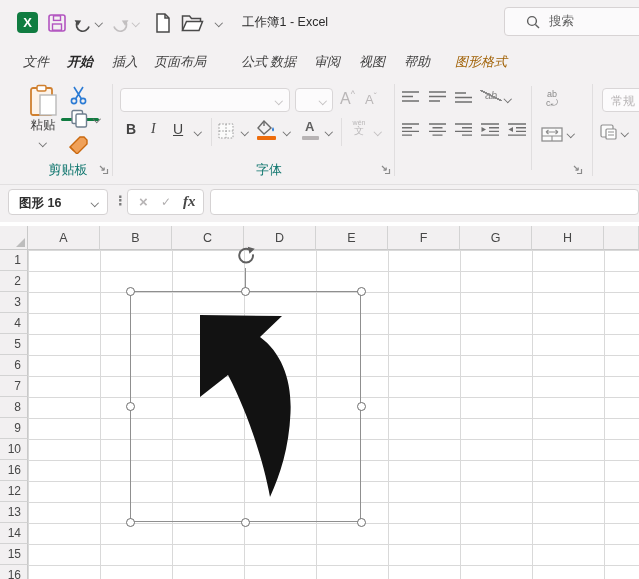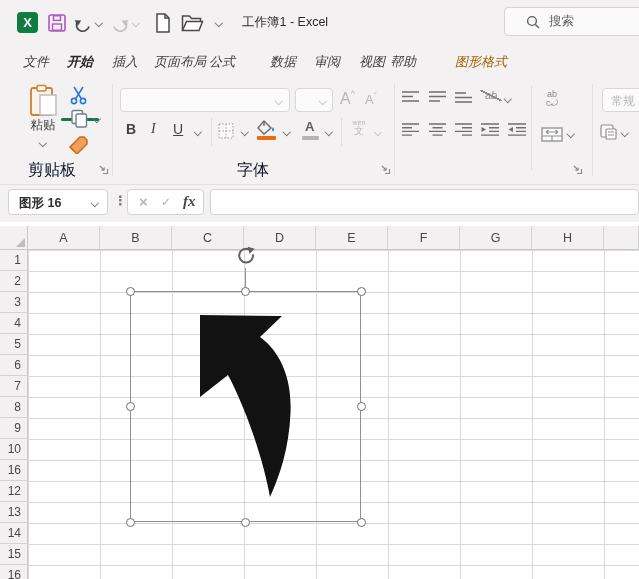--- a/index.html
+++ b/index.html
@@ -32,22 +32,22 @@
   .tabrow{left:0;top:45px;width:550px;height:33px;font-style:italic;}
   .rtab{position:absolute;top:0;height:33px;display:flex;align-items:center;justify-content:center;
     font-size:13px;color:#404040;}
   .rtab.active{font-weight:bold;color:#262626;}
   .rtab.contextual{color:#a16207;text-align:right;}
   .tab-underline{position:absolute;left:61px;top:73px;width:38px;height:3px;border-radius:2px;background:#107c41;}
 
   
   .ribbon{left:0;top:78px;width:639px;height:106px;border-bottom:1px solid #e2e0e1;}
   .vsep{position:absolute;top:6px;height:92px;width:1px;background:#e0dedf;}
-  .grouplabel{position:absolute;top:84px;height:16px;font-size:16px;color:#0f172a;
-    display:flex;align-items:center;justify-content:center;}
+  .grouplabel{position:absolute;top:84px;height:16px;font-size:13px;color:#0f766e;
+    display:flex;align-items:center;justify-content:center;padding-left:16px;}
   .launcher{position:absolute;top:86px;}
   .combo{position:absolute;background:#fcfbfc;border:1px solid #d9d6d7;border-radius:4px;height:24px;box-sizing:border-box;}
   .btn-letter{position:absolute;font-size:14px;color:#424242;cursor:default;}
   .icon16{position:absolute;}
   .bar{position:absolute;height:4px;border-radius:1px;}
   .minitext{position:absolute;text-align:center;line-height:1;}
 
   
   .formularow{left:0;top:184px;width:639px;height:38px;border-bottom:1px solid #e3e1e2;font-weight:bold;}
   .whitebox{position:absolute;top:5px;height:26px;background:#fff;border:1px solid #d5d2d3;border-radius:4px;box-sizing:border-box;}
@@ -123,25 +123,25 @@
     </svg>
     <span class="stext">搜索</span>
   </div>
 </div>
 
 <div class="abs tabrow">
   <div class="rtab" style="left:14px;width:44px">文件</div>
   <div class="rtab active" style="left:58px;width:44px">开始</div>
   <div class="rtab" style="left:103px;width:44px">插入</div>
   <div class="rtab" style="left:147px;width:66px">页面布局</div>
-  <div class="rtab" style="left:200px;width:44px">公式</div>
+  <div class="rtab" style="left:232px;width:44px">公式</div>
   <div class="rtab" style="left:261px;width:44px">数据</div>
   <div class="rtab" style="left:305px;width:44px">审阅</div>
   <div class="rtab" style="left:350px;width:44px">视图</div>
-  <div class="rtab" style="left:381px;width:44px">帮助</div>
+  <div class="rtab" style="left:395px;width:44px">帮助</div>
   <div class="rtab contextual" style="left:443px;width:76px">图形格式</div>
   <div class="tab-underline"></div>
 </div>
 
 <div class="abs ribbon">
 
   <svg class="icon16" style="left:27px;top:6px" width="32" height="34" viewBox="0 0 32 34">
     <rect x="4" y="4" width="21" height="27" rx="2" fill="#fdf3e9" stroke="#d0802f" stroke-width="1.8"></rect>
     <rect x="10" y="1.5" width="9" height="5.5" rx="1.5" fill="#fff" stroke="#d0802f" stroke-width="1.5"></rect>
     <rect x="13" y="11" width="16" height="20" fill="#fff" stroke="#b9b9b9" stroke-width="1.4"></rect>

